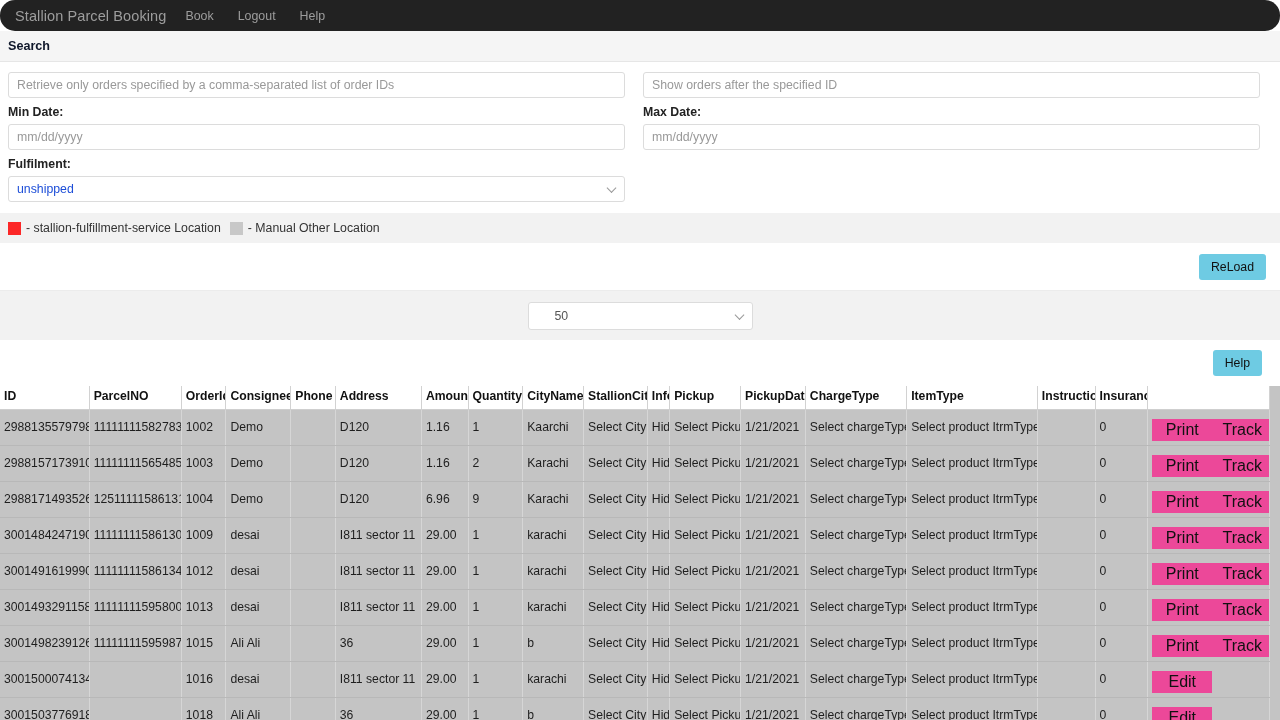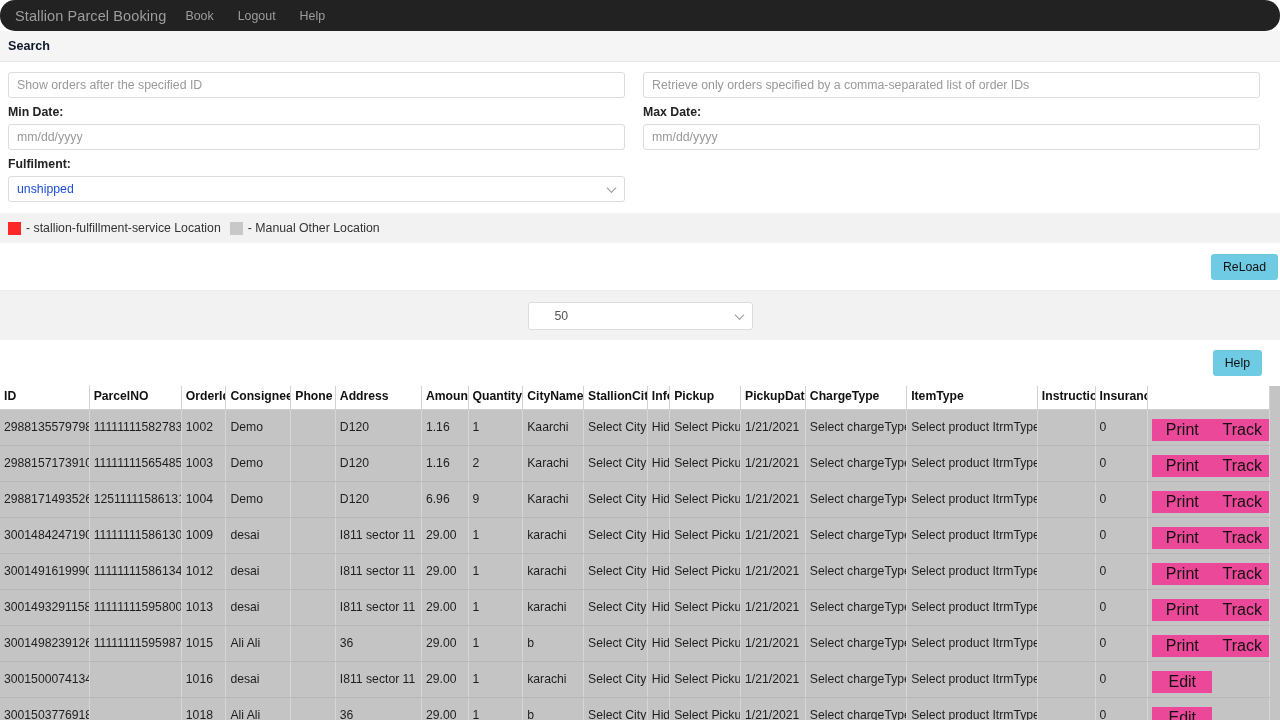--- a/index.html
+++ b/index.html
@@ -130,21 +130,21 @@
   .swatch-red { background: #fc2727; }
   .swatch-gray { background: #c8c8c8; margin-left: 9px; }
 
   
   .reload-bar {
     background: #fff;
     height: 48px;
     display: flex;
     align-items: center;
     justify-content: flex-end;
-    padding-right: 2px;
+    padding-right: 14px;
     border-bottom: 1px solid #ececec;
   }
   .btn-teal {
     background: #6ecbe3;
     border: none;
     border-radius: 3px;
     color: #111;
     font-size: 12.3px;
     font-family: "Liberation Sans", sans-serif;
     padding: 6px 12px;
@@ -250,24 +250,24 @@
 </div>
 
 <div class="search-head">
   <span class="search-head-title">Search</span>
 </div>
 
 <div class="form-area">
 
   <div class="form-row">
     <div class="form-col">
-      <div class="input-box">Show orders after the specified ID</div>
+      <div class="input-box">Retrieve only orders specified by a comma-separated list of order IDs</div>
     </div>
     <div class="form-col">
-      <div class="input-box">Retrieve only orders specified by a comma-separated list of order IDs</div>
+      <div class="input-box">Show orders after the specified ID</div>
     </div>
   </div>
 
   <div class="form-row">
     <div class="form-col">
       <span class="field-label">Min Date:</span>
       <div class="input-box">mm/dd/yyyy</div>
     </div>
     <div class="form-col">
       <span class="field-label">Max Date:</span>

